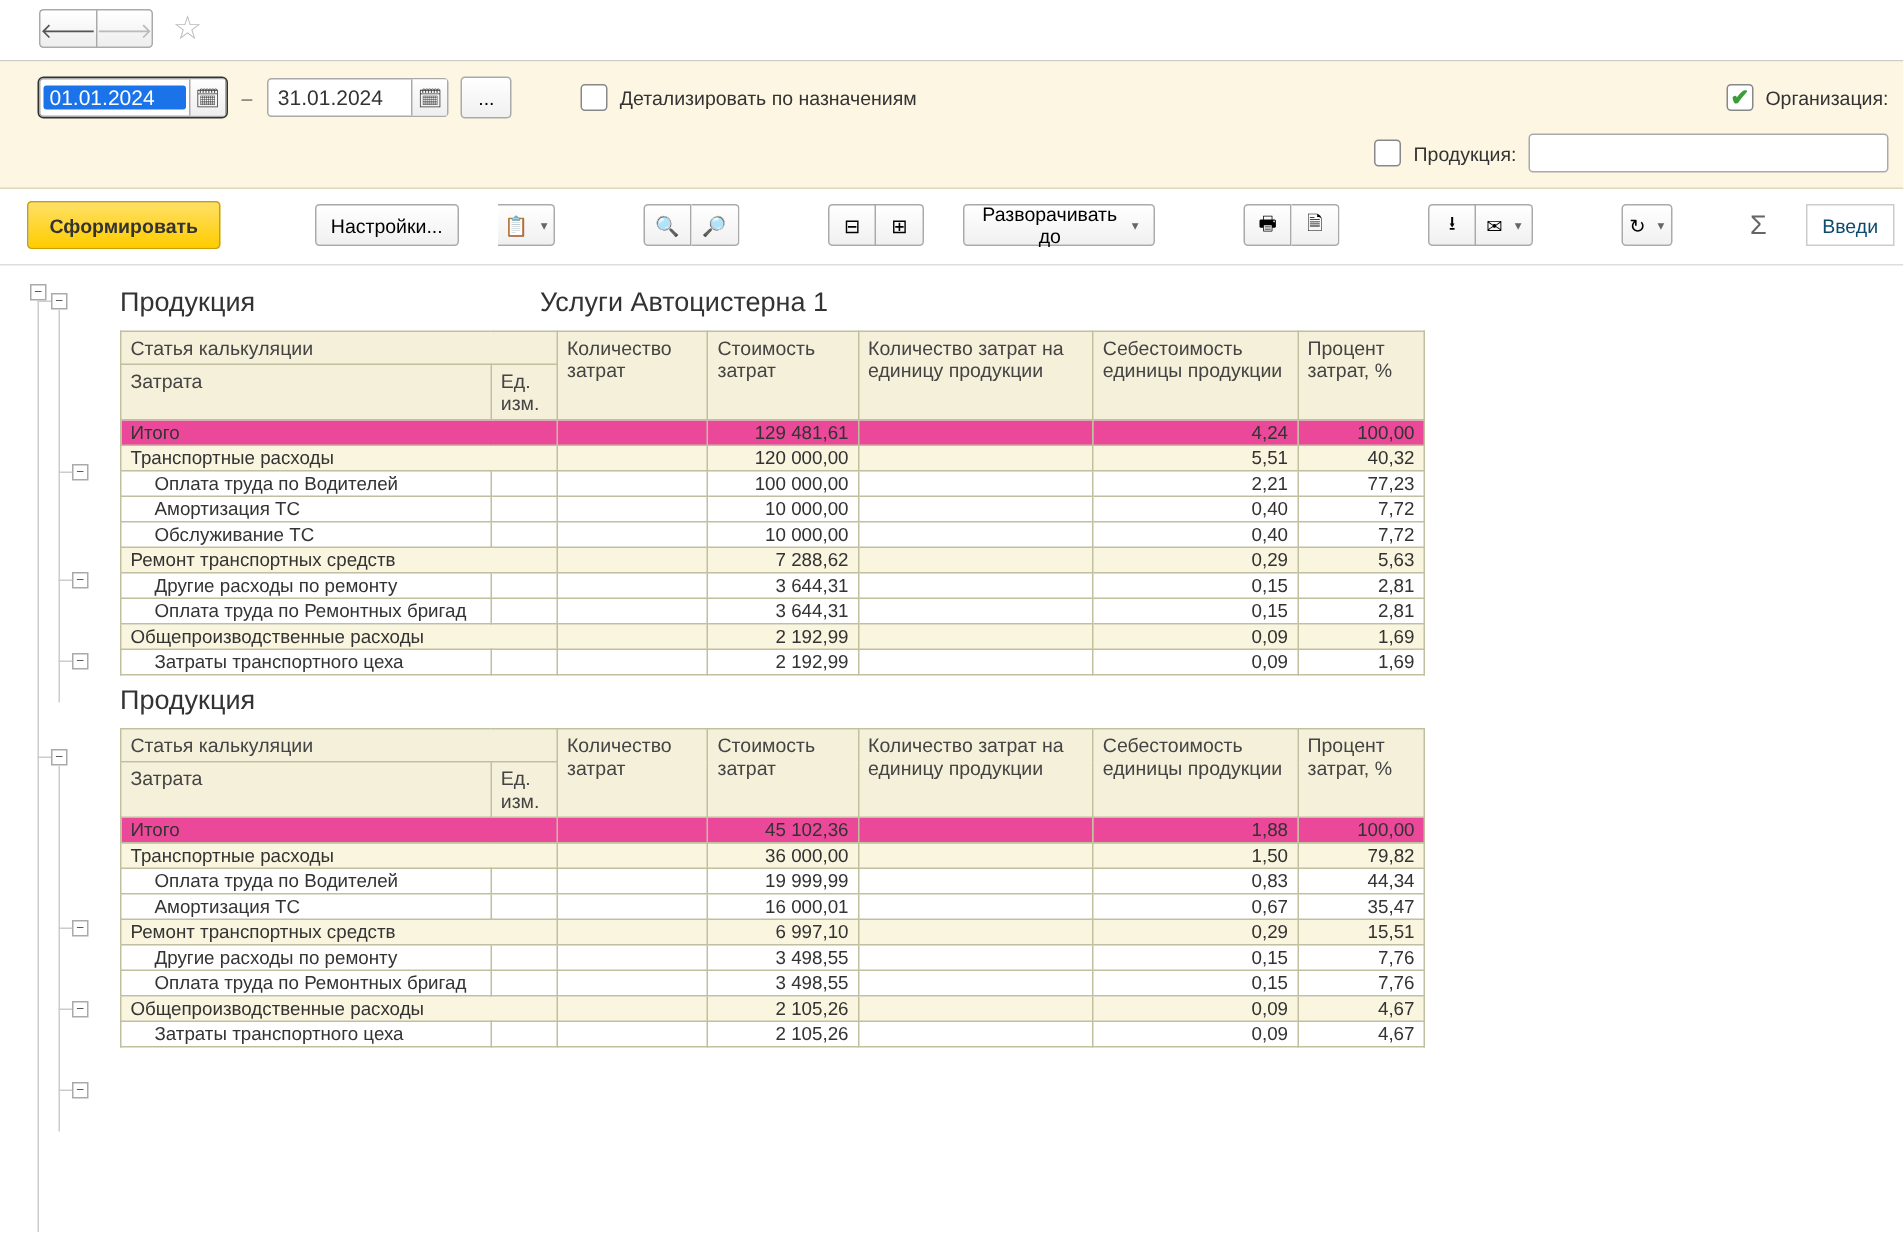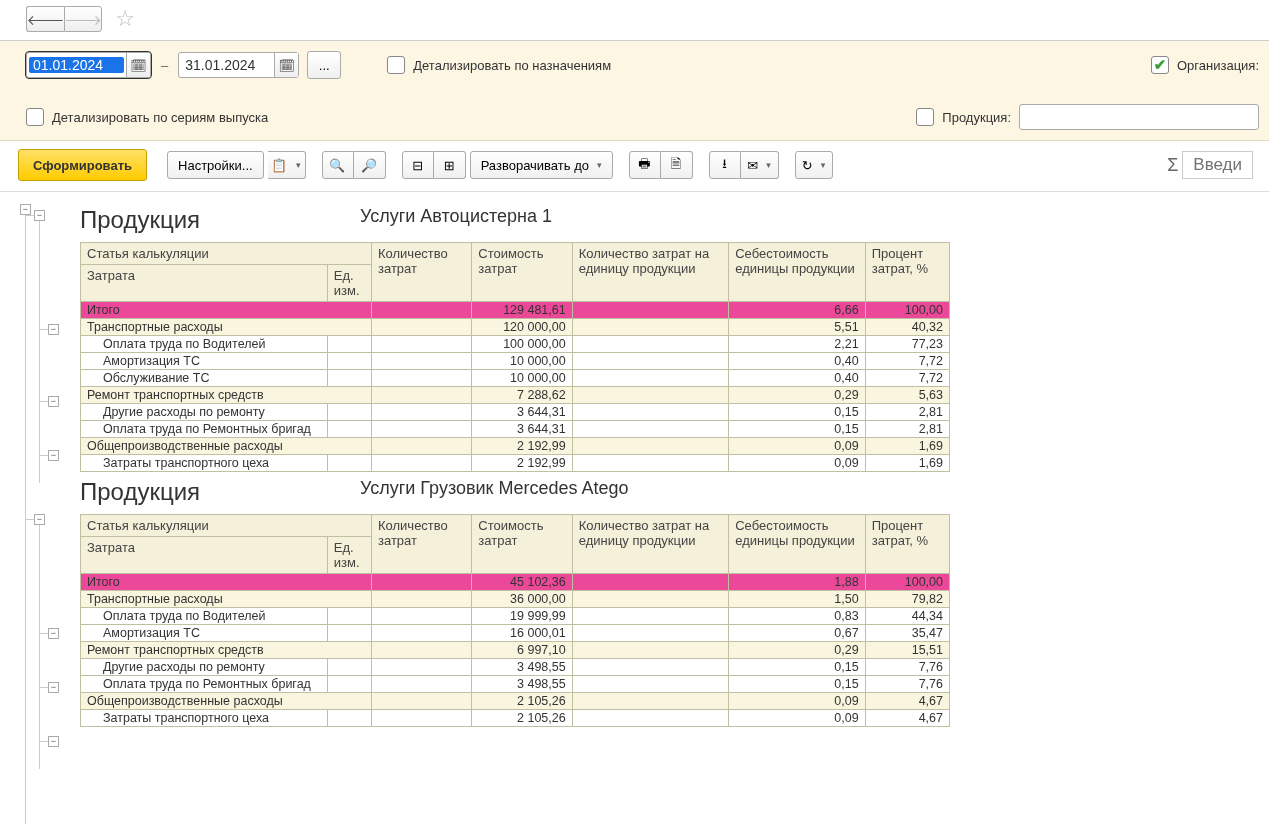--- a/index.html
+++ b/index.html
@@ -102,22 +102,22 @@
     font-weight: bold;
   }
   .org-input {
     background: #fff; border: 1px solid #aaa; border-radius: 3px;
     height: 26px; padding: 0 6px; min-width: 240px;
     display: inline-flex; align-items: center; justify-content: space-between;
     font-size: 13px;
   }
   .org-input .clear { color: #888; cursor: pointer; padding: 0 4px; }
   .toolbar {
-    display: flex; align-items: center; gap: 4px;
-    padding: 8px 16px 10px 18px;
+    display: flex; align-items: center; gap: 26px;
+    padding: 8px 6px 10px 18px;
     border-bottom: 1px solid #ddd;
   }
   .tb-group { display: flex; gap: 0; }
   .tb-group .icon-btn { border-radius: 0; }
   .tb-group .icon-btn:first-child { border-radius: 3px 0 0 3px; }
   .tb-group .icon-btn:last-child { border-radius: 0 3px 3px 0; border-left: none; }
   .tb-group .icon-btn:not(:first-child) { border-left: none; }
   .dd-arrow { font-size: 9px; color: #666; margin-left: 4px; }
   .report-area {
     display: flex;
@@ -143,21 +143,21 @@
   }
   .tree-line {
     position: absolute;
     background: #ccc;
   }
   .report-content { flex: 1; }
   .product-heading {
     display: flex; gap: 40px;
     padding: 6px 0 8px 0;
   }
-  .ph-label { font-size: 24px; color: #333; min-width: 240px; }
+  .ph-label { font-size: 18px; color: #333; min-width: 240px; }
   .ph-value { font-size: 18px; color: #333; }
   table.cost {
     border-collapse: collapse;
     width: 870px;
     table-layout: fixed;
   }
   table.cost th, table.cost td {
     border: 1px solid #c0bfa0;
     padding: 3px 6px;
     text-align: left;
@@ -166,40 +166,40 @@
   }
   table.cost thead th { background: #f5f0d9; font-weight: normal; color: #444; height: auto; }
   table.cost tbody td { background: #fff; font-size: 12.5px; padding: 1px 6px; }
   table.cost .num { text-align: right; }
   table.cost tr.total td { background: #ec4899; font-weight: normal; }
   table.cost tr.group td { background: #faf5df; }
   .indent1 { padding-left: 22px !important; }
   .sum-placeholder {
     border: 1px solid #ccc;
     background: #fff;
-    color: #737373;
+    color: #0c4a6e;
     padding: 4px 10px;
     height: 28px;
     display: inline-flex; align-items: center;
-    font-size: 17px;
+    font-size: 13px;
   }
 </style>
 </head>
 <body>
 
 <div class="header">
   <div class="nav-btns">
     <div class="nav-btn">🡐</div>
     <div class="nav-btn">🡒</div>
   </div>
   <div class="star-icon">☆</div>
 </div>
 
 <div class="filter-panel">
-  <div class="filter-row" style="margin-bottom:25px;">
+  <div class="filter-row" style="margin-bottom:10px;">
     <div class="date-input selected">
       <span class="val">01.01.2024</span>
       <span class="cal-btn">🗓</span>
     </div>
     <span class="dash">–</span>
     <div class="date-input">
       <span class="val">31.01.2024</span>
       <span class="cal-btn">🗓</span>
     </div>
     <button class="icon-btn" style="width:34px;">...</button>
@@ -213,24 +213,20 @@
 
     <div style="flex:1;"></div>
 
     <div class="checkbox-wrap">
       <span class="fake-cb checked"></span>
       <span>Организация:</span>
     </div>
   </div>
 
   <div class="filter-row">
-    <div class="checkbox-wrap">
-      <span class="fake-cb"></span>
-      <span>Детализировать по сериям выпуска</span>
-    </div>
     <div style="width:120px;"></div>
     <div style="flex:1;"></div>
     <div class="checkbox-wrap">
       <span class="fake-cb"></span>
       <span>Продукция:</span>
     </div>
     <div class="org-input">
       <span></span>
     </div>
   </div>
@@ -347,21 +343,21 @@
         <th>Затрата</th>
         <th>Ед. изм.</th>
       </tr>
     </thead>
     <tbody>
           <tr class="total">
     <td colspan="2">Итого</td>
             <td class="num"></td>
     <td class="num">129 481,61</td>
             <td class="num"></td>
-    <td class="num">6,66</td>
+    <td class="num">4,24</td>
             <td class="num">100,00</td>
           </tr>
           <tr class="group">
       <td colspan="2">Транспортные  расходы</td>
             <td class="num"></td>
       <td class="num">120 000,00</td>
             <td class="num"></td>
       <td class="num">5,51</td>
             <td class="num">40,32</td>
           </tr>
@@ -432,21 +428,20 @@
             <td class="num"></td>
         <td class="num">2 192,99</td>
             <td class="num"></td>
         <td class="num">0,09</td>
             <td class="num">1,69</td>
           </tr>
         </tbody>
       </table>
       <div class="product-heading">
     <span class="ph-label">Продукция</span>
-    <span class="ph-value">Услуги Грузовик Mercedes Atego</span>
   </div>
       <table class="cost">
     <colgroup>
       <col style="width:246px">
           <col style="width:44px">
           <col style="width:100px">
       <col style="width:100px">
           <col style="width:156px">
           <col style="width:136px">
           <col style="width:84px">

